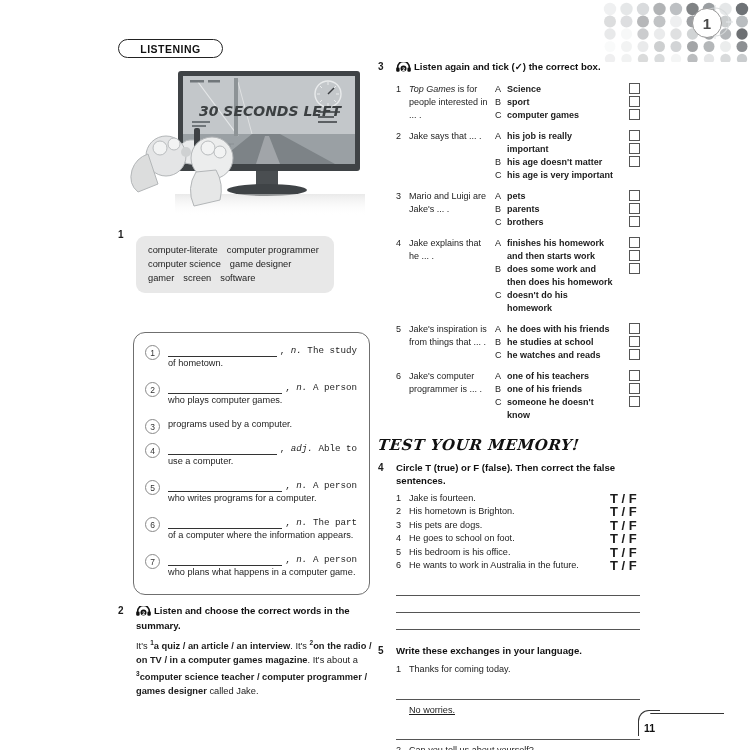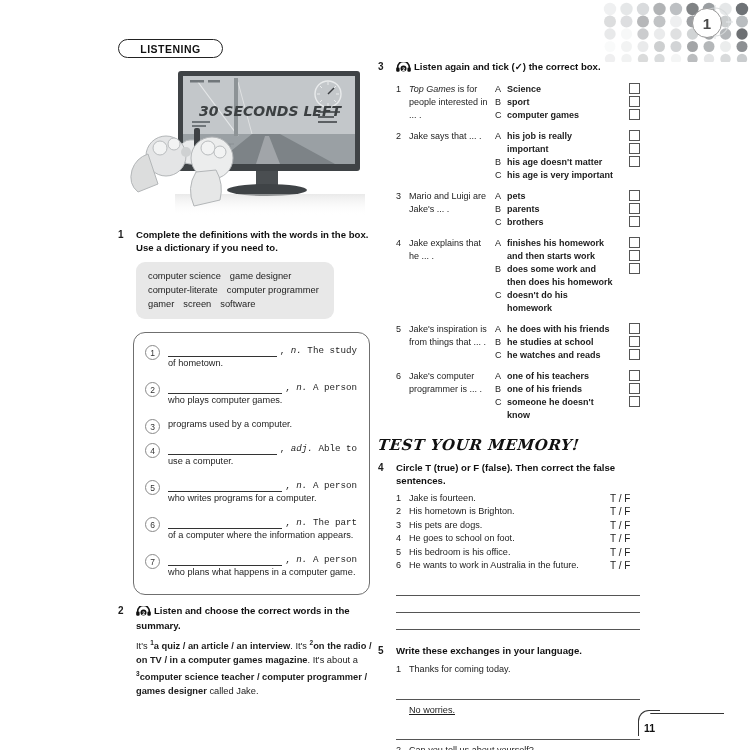--- a/index.html
+++ b/index.html
@@ -114,21 +114,21 @@
     font-style: italic; font-weight: bold;
     font-size: 15px; letter-spacing: .6px;
     transform: skewX(-6deg);
     margin: 14px 0 7px 0; color: #111;
   }
 
   
   .tf-row { display: flex; font-size: 9.1px; line-height: 13.4px; }
   .tf-num { flex: 0 0 13px; }
   .tf-text { flex: 1 1 auto; }
-  .tf-mark { flex: 0 0 30px; text-align: left; font-weight: normal; font-size: 10px; }
+  .tf-mark { flex: 0 0 30px; text-align: left; font-weight: bold; font-size: 13px; }
 
   .writeline { border-bottom: 1.3px solid #555; height: 15px; margin-top: 2px; }
 
   
   .ex5-item { font-size: 9.1px; line-height: 13.4px; display: flex; }
   .ex5-item .n { flex: 0 0 13px; }
   .ex5-reply { font-size: 9.1px; line-height: 13.4px; padding-left: 13px; }
 
   
   .pagenum-wrap { position: absolute; right: 26px; bottom: 14px; width: 86px; height: 36px; }
@@ -296,25 +296,24 @@
         <circle cx="66" cy="86" r="5" fill="#cfd1d2"></circle>
       </g>
     </svg>
   </div>
 
   <div class="col-left" style="top:228px;">
 
     <div class="ex">
       <div class="ex-num">1</div>
       <div class="ex-body">
-        <div class="ex-title">Complete the definitions with the words in the box. Use a dictionary if you need to.</div>
         <div class="wordbox">
           <div id="wordbox-list">
+              <div><span>computer-literate</span><span>computer programmer</span></div>
               <div><span>computer science</span><span>game designer</span></div>
-              <div><span>computer-literate</span><span>computer programmer</span></div>
               <div><span>gamer</span><span>screen</span><span>software</span></div>
             </div>
         </div>
       </div>
     </div>
   </div>
 
   <div class="defcard">
     <div id="def-list" style="padding-top:11px;">
     <div class="defrow" style="margin-bottom:10.5px;">

